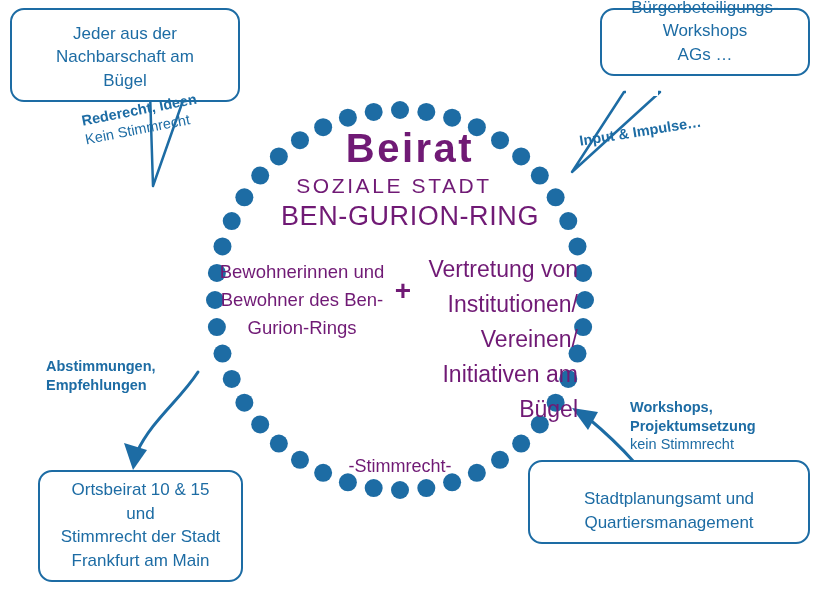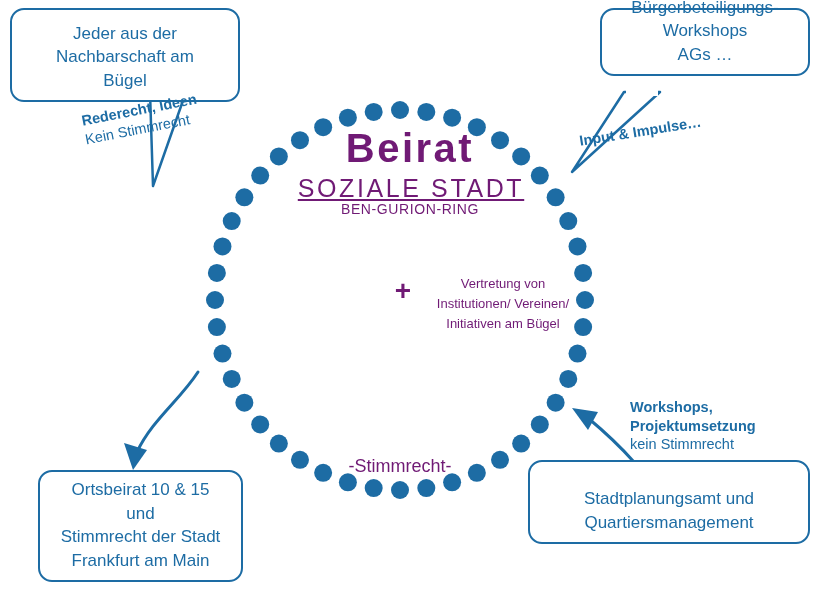--- a/index.html
+++ b/index.html
@@ -94,39 +94,39 @@
     color: #701a75;
     text-align: center;
   }
   #title-main {
     left: 260px; top: 126px; width: 300px;
     font-size: 40px;
     font-weight: bold;
     letter-spacing: 2.5px;
   }
   #title-sub1 {
-    left: 261px; top: 174px; width: 300px;
-    font-size: 25px;
+    left: 244px; top: 174px; width: 300px;
+    font-size: 21px;
     letter-spacing: 2.6px;
-    text-decoration: underline;
   }
   #title-sub2 {
     left: 260px; top: 201px; width: 300px;
-    font-size: 14px;
+    font-size: 27px;
     letter-spacing: 0.6px;
   }
   #col-left {
     left: 212px; top: 258px; width: 180px;
     font-size: 18.5px;
     line-height: 1.52;
   }
   #col-right {
-    left: 428px; top: 274px; width: 150px;
-    font-size: 13px;
+    left: 428px; top: 252px; width: 150px;
+    font-size: 23px;
     line-height: 1.52;
+    text-align: right;
   }
   #plus-sign {
     left: 386px; top: 275px; width: 34px;
     font-size: 28px;
     font-weight: bold;
   }
   #vote-note {
     left: 300px; top: 428px; width: 200px;
     font-size: 18px;
     margin-top: 28px;
@@ -196,20 +196,21 @@
     <polygon points="133,470 124,443 147,450" fill="#1d6ca4"></polygon>
 
     <path d="M 634 462 C 618 444 600 428 588 418" fill="none" stroke="#1d6ca4" stroke-width="3" stroke-linecap="round"></path>
     <polygon points="572,408 598,412 588,430" fill="#1d6ca4"></polygon>
   </svg>
 
   <div class="center-text" id="title-main">Beirat</div>
   <div class="center-text" id="title-sub1">SOZIALE STADT</div>
   <div class="center-text" id="title-sub2">BEN-GURION-RING</div>
 
+  <div class="center-text" id="col-left">Bewohnerinnen und Bewohner des Ben-Gurion-Rings</div>
   <div class="center-text" id="plus-sign">+</div>
   <div class="center-text" id="col-right">Vertretung von Institutionen/ Vereinen/ Initiativen am Bügel</div>
 
   <div class="center-text" id="vote-note">-Stimmrecht-</div>
 
   <div class="box" id="box-neighbourhood">
     <span class="box-line">Jeder aus der</span>
     <span class="box-line">Nachbarschaft am</span>
     <span class="box-line">Bügel</span>
   </div>
@@ -234,20 +235,24 @@
 
   <div class="annot" id="annot-rederecht">
     <span class="bold">Rederecht, Ideen</span>
     <span class="norm">Kein Stimmrecht</span>
   </div>
 
   <div class="annot" id="annot-input">
     <span class="bold">Input &amp; Impulse…</span>
   </div>
 
+  <div class="annot" id="annot-abstimmungen">
+    <span class="bold">Abstimmungen,</span>
+    <span class="bold">Empfehlungen</span>
+  </div>
 
   <div class="annot" id="annot-beratung">
     <span class="bold">Workshops,</span>
     <span class="bold">Projektumsetzung</span>
     <span class="norm">kein Stimmrecht</span>
   </div>
 
 </div>
 
 </body></html>

